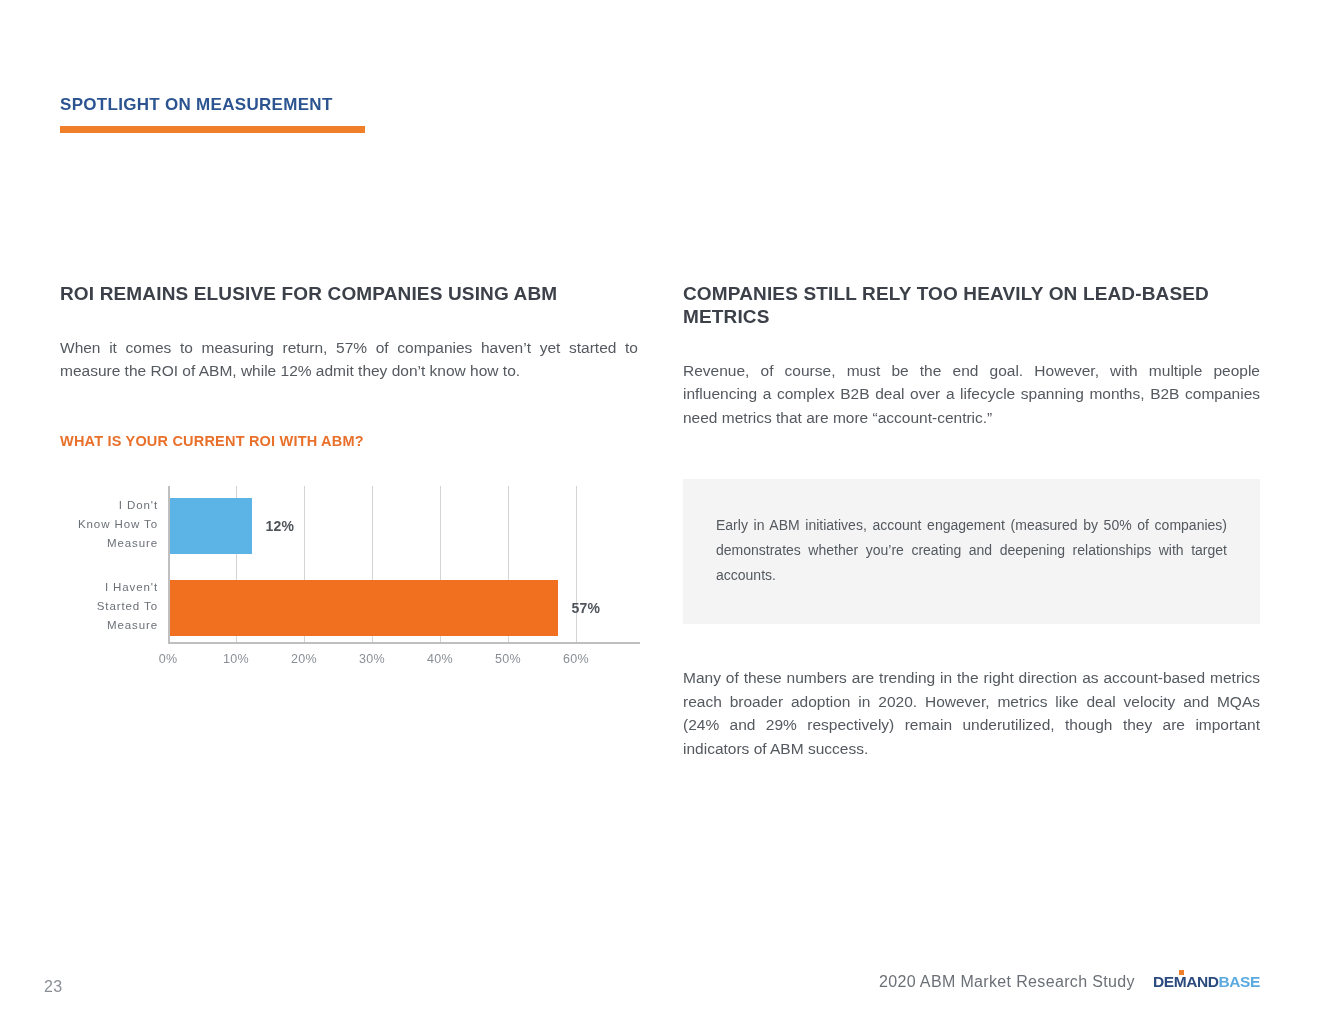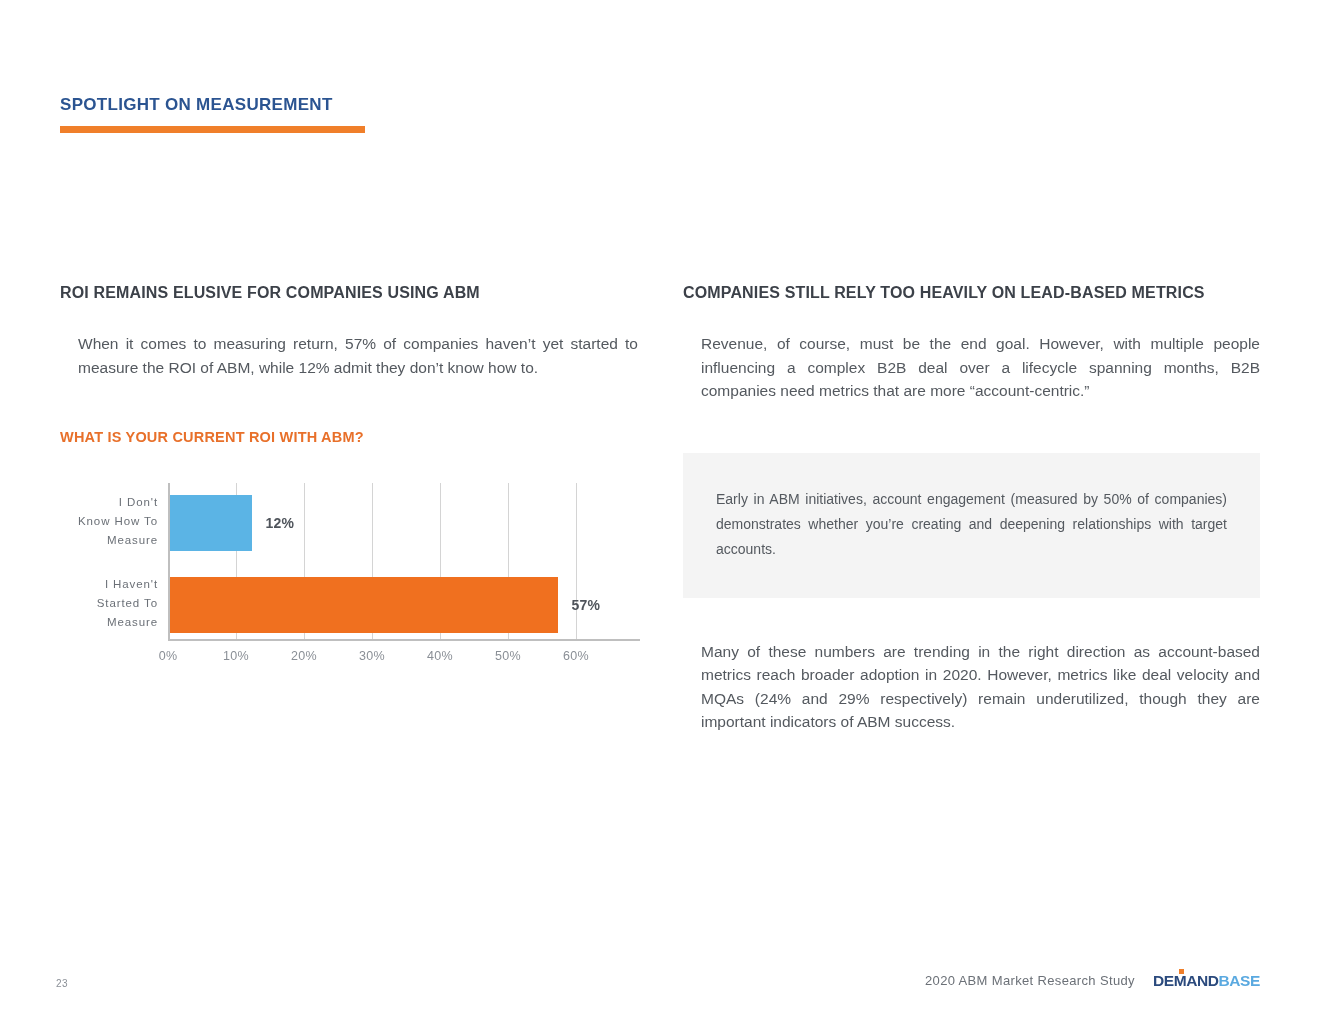--- a/index.html
+++ b/index.html
@@ -46,34 +46,33 @@
     width: 578px;
   }
   .col-right {
     position: absolute;
     left: 683px;
     top: 283px;
     width: 577px;
   }
 
   .section-heading {
-    font-size: 16px;
+    font-size: 19px;
     font-weight: bold;
     letter-spacing: 0.15px;
     color: #3c4149;
     line-height: 1.2;
   }
 
   .body-text {
     font-size: 15.5px;
     line-height: 23.5px;
     color: #54595f;
     text-align: justify;
     font-weight: 400;
-    margin-left: 18px;
   }
 
   .gap-after-heading { margin-top: 30px; }
 
   
   .chart-block {
     margin-top: 50px;
   }
   .chart-title {
     font-size: 14.5px;
@@ -171,37 +170,37 @@
     font-size: 14px;
     line-height: 25px;
     color: #54595f;
     text-align: justify;
   }
   .callout p + p { margin-top: 22px; }
 
   
   .footer-page-number {
     position: absolute;
-    left: 56px;
+    left: 44px;
     top: 978px;
-    font-size: 10px;
+    font-size: 16px;
     color: #8a8f96;
     letter-spacing: 0.4px;
     text-align: right;
   }
   .footer-right {
     position: absolute;
     right: 60px;
     top: 973px;
     display: flex;
     align-items: center;
     gap: 18px;
   }
   .footer-study {
-    font-size: 13px;
+    font-size: 16px;
     color: #6b7077;
     letter-spacing: 0.35px;
     white-space: nowrap;
   }
   .logo {
     position: relative;
     font-size: 15.5px;
     font-weight: bold;
     letter-spacing: -0.4px;
     line-height: 1;

